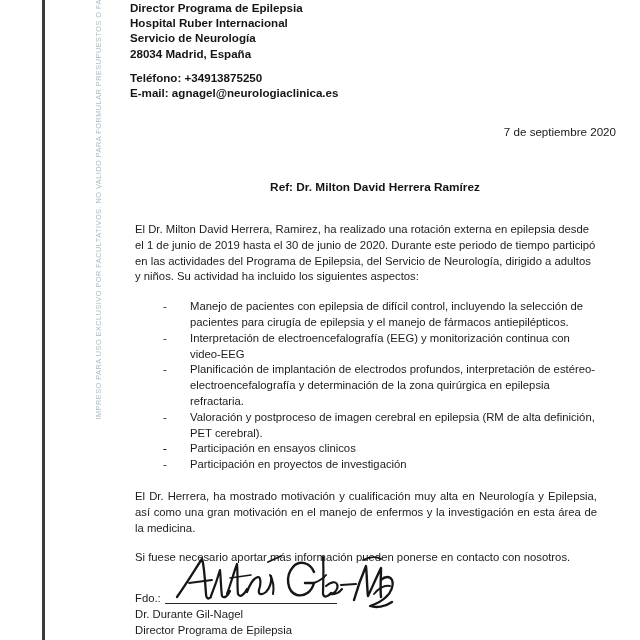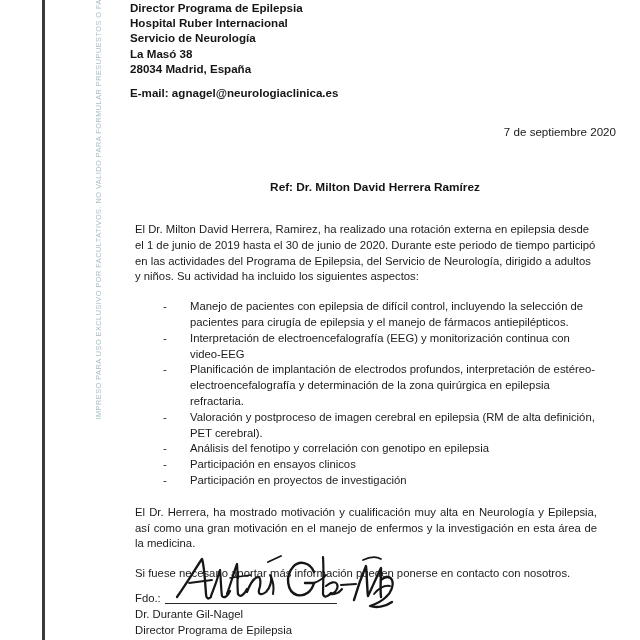--- a/index.html
+++ b/index.html
@@ -152,23 +152,23 @@
 
   <div class="edge-left"></div>
   <div class="edge-right"></div>
 
   <div class="margin-notice">IMPRESO PARA USO EXCLUSIVO POR FACULTATIVOS. NO VALIDO PARA FORMULAR PRESUPUESTOS O FACTURAS</div>
 
   <div class="letterhead">
     <div>Director Programa de Epilepsia</div>
     <div>Hospital Ruber Internacional</div>
     <div>Servicio de Neurología</div>
-    <div>La Masó 38</div>
     <div>28034 Madrid, España</div>
     <div class="gap"></div>
+    <div>Teléfono: +34913875250</div>
     <div>E-mail: agnagel@neurologiaclinica.es</div>
   </div>
 
   <div class="date-line">7 de septiembre 2020</div>
 
   <div class="ref-line">Ref: Dr. Milton David Herrera Ramírez</div>
 
   <div class="body-block">
 
     <p class="para">El Dr. Milton David Herrera, Ramirez, ha realizado una rotación externa en epilepsia desde el 1 de junio de 2019 hasta el 30 de junio de 2020. Durante este periodo de tiempo participó en las actividades del Programa de Epilepsia, del Servicio de Neurología, dirigido a adultos y niños. Su actividad ha incluido los siguientes aspectos:</p>
@@ -185,21 +185,20 @@
       <li>
         <span class="dash">-</span>
         <span>Planificación de implantación de electrodos profundos, interpretación de estéreo-electroencefalografía y determinación de la zona quirúrgica en epilepsia refractaria.</span>
       </li>
       <li>
         <span class="dash">-</span>
         <span>Valoración y postproceso de imagen cerebral en epilepsia (RM de alta definición, PET cerebral).</span>
       </li>
       <li>
         <span class="dash">-</span>
-        <span>Análisis del fenotipo y correlación con genotipo en epilepsia</span>
       </li>
       <li>
         <span class="dash">-</span>
         <span>Participación en ensayos clinicos</span>
       </li>
       <li>
         <span class="dash">-</span>
         <span>Participación en proyectos de investigación</span>
       </li>
     </ul>

